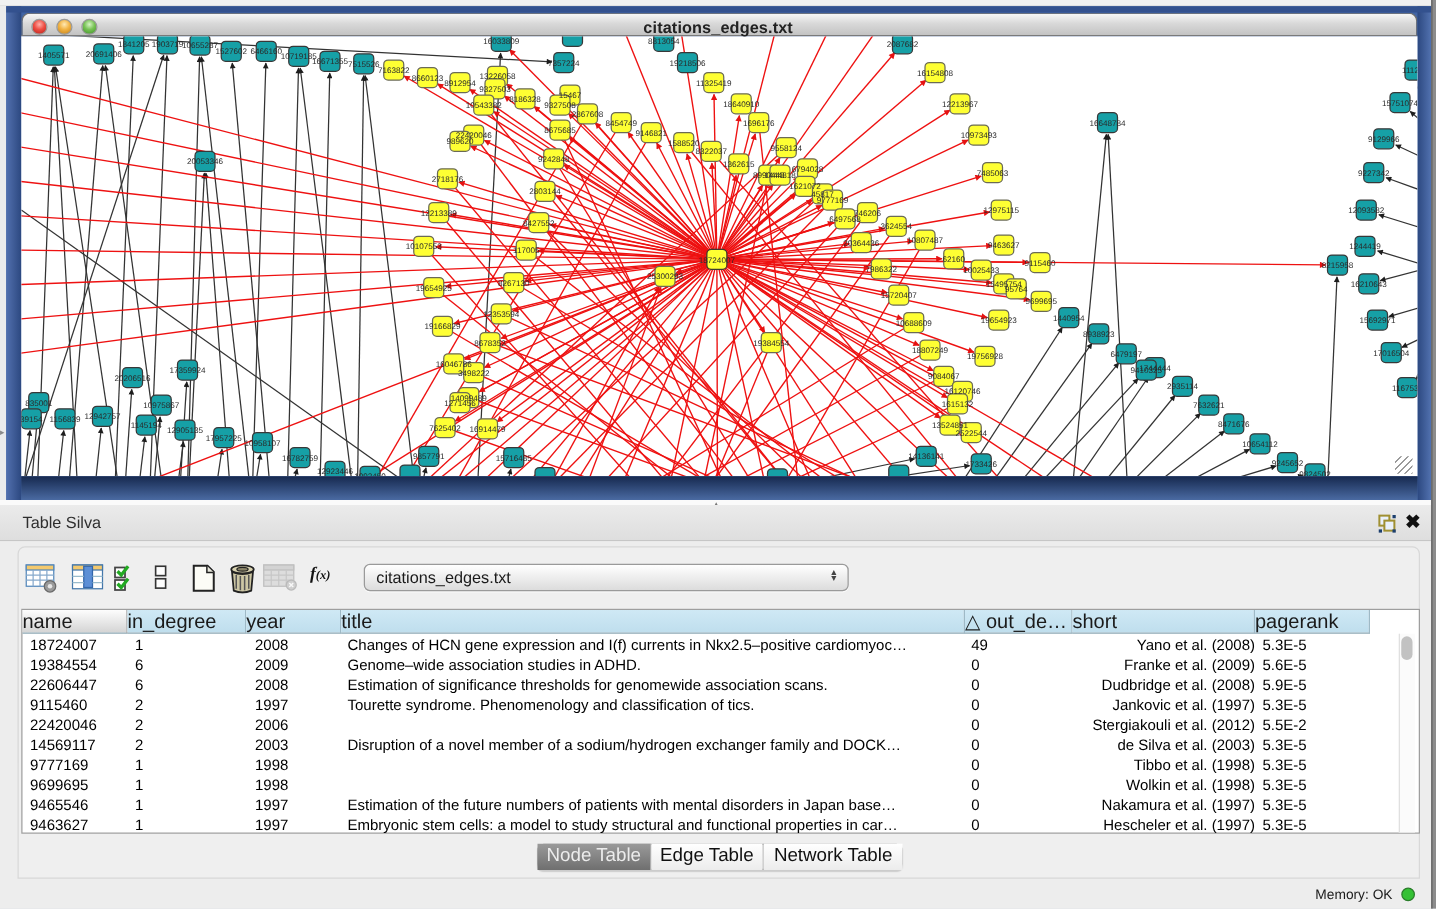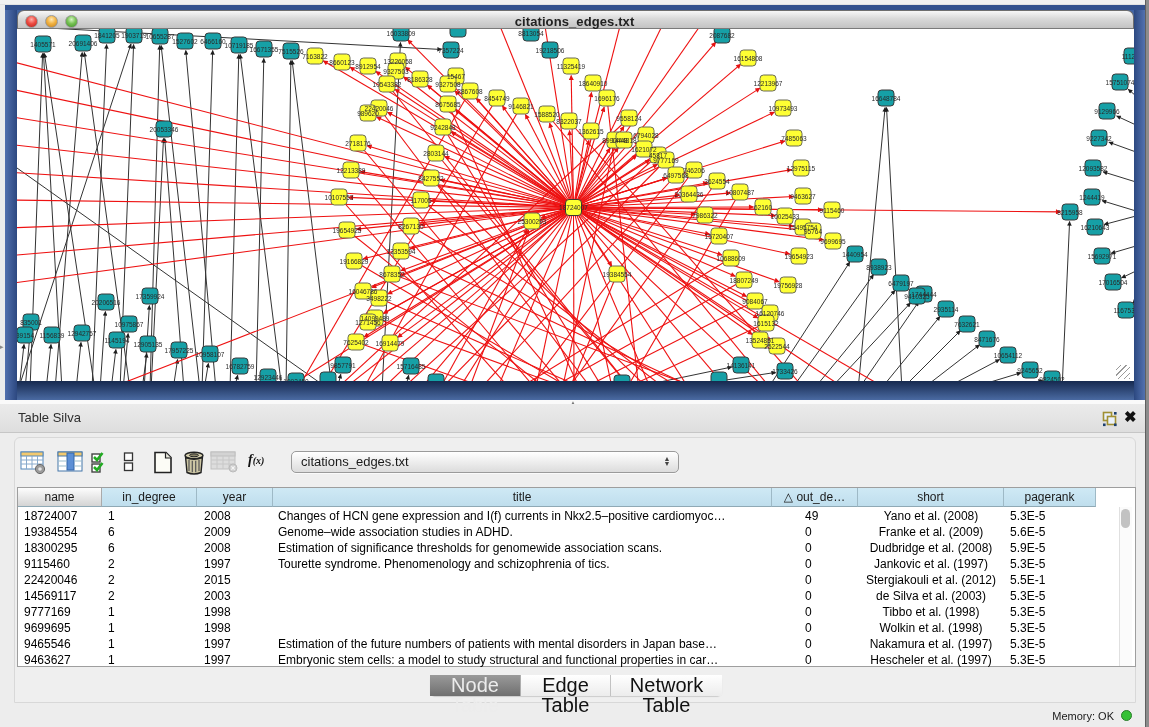--- a/index.html
+++ b/index.html
@@ -33,38 +33,38 @@
 #close-x{left:1124px;top:408px;font-size:15px;font-weight:bold;color:#111}
 #lower{left:0;top:433px;width:1145px;height:294px;background:#ededed}
 #panelbox{left:14px;top:437px;width:1122px;height:266px;background:#efefef;border:1px solid #d8d8d8;border-radius:6px 6px 0 0}
 #dropdown{left:291px;top:451px;width:388px;height:22px;border:1px solid #9a9a9a;border-radius:5px;
  background:linear-gradient(to bottom,#ffffff,#dcdcdc);box-shadow:0 1px 0 rgba(255,255,255,.7)}
 #ddtext{left:301px;top:454px;font-size:13px;color:#1a1a1a}
 #ddarrows{left:663px;top:451px;width:8px;height:22px;font-size:7px;color:#444;line-height:5px;padding-top:5px;text-align:center}
 #fx{left:248px;top:452px;font-size:14px;color:#111;font-style:italic;font-weight:bold;font-family:"Liberation Serif",serif}
 
 #tbl{left:17px;top:487px;width:1119px;height:180px;background:#fff;border:1px solid #9e9e9e}
-.hc{position:absolute;top:488px;height:19px;font-size:12px;color:#1a1a1a;text-align:center;
+.hc{position:absolute;top:488px;height:19px;font-size:16px;color:#1a1a1a;text-align:left;
  line-height:19px;background:linear-gradient(to bottom,#cfe9f5,#bfdeed);border-right:1px solid #9eb9c6;border-bottom:1px solid #8fa9b5}
 #h0{left:18px;width:84px;background:linear-gradient(to bottom,#fdfdfd,#d4d4d4);border-right:1px solid #aaa}
 #h1{left:102px;width:95px}
 #h2{left:197px;width:76px}
 #h3{left:273px;width:499px}
 #h4{left:772px;width:86px}
 #h5{left:858px;width:146px}
 #h6{left:1004px;width:92px}
 .trow{position:absolute;left:18px;width:1100px;height:16px;font-size:12px;color:#000;white-space:nowrap}
 .trow span{position:absolute;top:1px;display:block}
 .c0{left:6px}.c1{left:90px}.c2{left:186px}.c3{left:260px}
-.c4{left:787px}.c5{left:840px;width:146px;text-align:center}.c6{left:992px}
+.c4{left:759px}.c5{left:840px;width:146px;text-align:right}.c6{left:992px}
 #vsb{left:1119px;top:507px;width:13px;height:159px;background:#fbfbfb;border-left:1px solid #e0e0e0}
 #vthumb{left:1121px;top:509px;width:9px;height:19px;background:#c2c2c2;border-radius:5px}
 
 #tabs{left:430px;top:675px;width:292px;height:21px;border:1px solid #9b9b9b;border-radius:5px;background:#fff;overflow:hidden;box-shadow:0 1px 1px rgba(0,0,0,.15)}
-.tab{position:absolute;top:0;height:21px;line-height:20px;font-size:20px;text-align:center}
+.tab{position:absolute;top:0;height:21px;line-height:20px;font-size:15px;text-align:center}
 #tab1{left:0;width:90px;background:linear-gradient(to bottom,#9a9a9a,#6f6f6f);color:#ececec}
 #tab2{left:90px;width:90px;border-left:1px solid #aeaeae;background:linear-gradient(to bottom,#ffffff,#ececec);color:#111}
 #tab3{left:180px;width:112px;border-left:1px solid #c2c2c2;background:linear-gradient(to bottom,#ffffff,#ececec);color:#111}
 #mem{left:1018px;top:710px;width:96px;font-size:11px;color:#1a1a1a;text-align:right}
 #memdot{left:1121px;top:710px;width:11px;height:11px;border-radius:50%;background:#35c135;border:1px solid #2a7d2a}
 .icon{position:absolute;top:451px}
 </style></head>
 <body>
 <div id="root">
  <div class="abs" id="topstrip"></div>
@@ -661,49 +661,50 @@
     <div class="trow" style="top:523.5px">
       <span class="c0">19384554</span>
       <span class="c1">6</span>
       <span class="c2">2009</span>
       <span class="c3">Genome–wide association studies in ADHD.</span>
       <span class="c4">0</span>
       <span class="c5">Franke et al. (2009)</span>
       <span class="c6">5.6E-5</span>
     </div>
     <div class="trow" style="top:539.5px">
-      <span class="c0">18300295</span>
+      <span class="c0">22606447</span>
       <span class="c1">6</span>
       <span class="c2">2008</span>
       <span class="c3">Estimation of significance thresholds for genomewide association scans.</span>
       <span class="c4">0</span>
       <span class="c5">Dudbridge et al. (2008)</span>
       <span class="c6">5.9E-5</span>
     </div>
     <div class="trow" style="top:555.5px">
       <span class="c0">9115460</span>
       <span class="c1">2</span>
       <span class="c2">1997</span>
-      <span class="c3">Tourette syndrome. Phenomenology and schizophrenia of tics.</span>
+      <span class="c3">Tourette syndrome. Phenomenology and classification of tics.</span>
       <span class="c4">0</span>
       <span class="c5">Jankovic et al. (1997)</span>
       <span class="c6">5.3E-5</span>
     </div>
     <div class="trow" style="top:571.5px">
       <span class="c0">22420046</span>
       <span class="c1">2</span>
-      <span class="c2">2015</span>
+      <span class="c2">2006</span>
       <span class="c4">0</span>
       <span class="c5">Stergiakouli et al. (2012)</span>
-      <span class="c6">5.5E-1</span>
+      <span class="c6">5.5E-2</span>
     </div>
     <div class="trow" style="top:587.5px">
       <span class="c0">14569117</span>
       <span class="c1">2</span>
       <span class="c2">2003</span>
+      <span class="c3">Disruption of a novel member of a sodium/hydrogen exchanger family and DOCK…</span>
       <span class="c4">0</span>
       <span class="c5">de Silva et al. (2003)</span>
       <span class="c6">5.3E-5</span>
     </div>
     <div class="trow" style="top:603.5px">
       <span class="c0">9777169</span>
       <span class="c1">1</span>
       <span class="c2">1998</span>
       <span class="c4">0</span>
       <span class="c5">Tibbo et al. (1998)</span>

